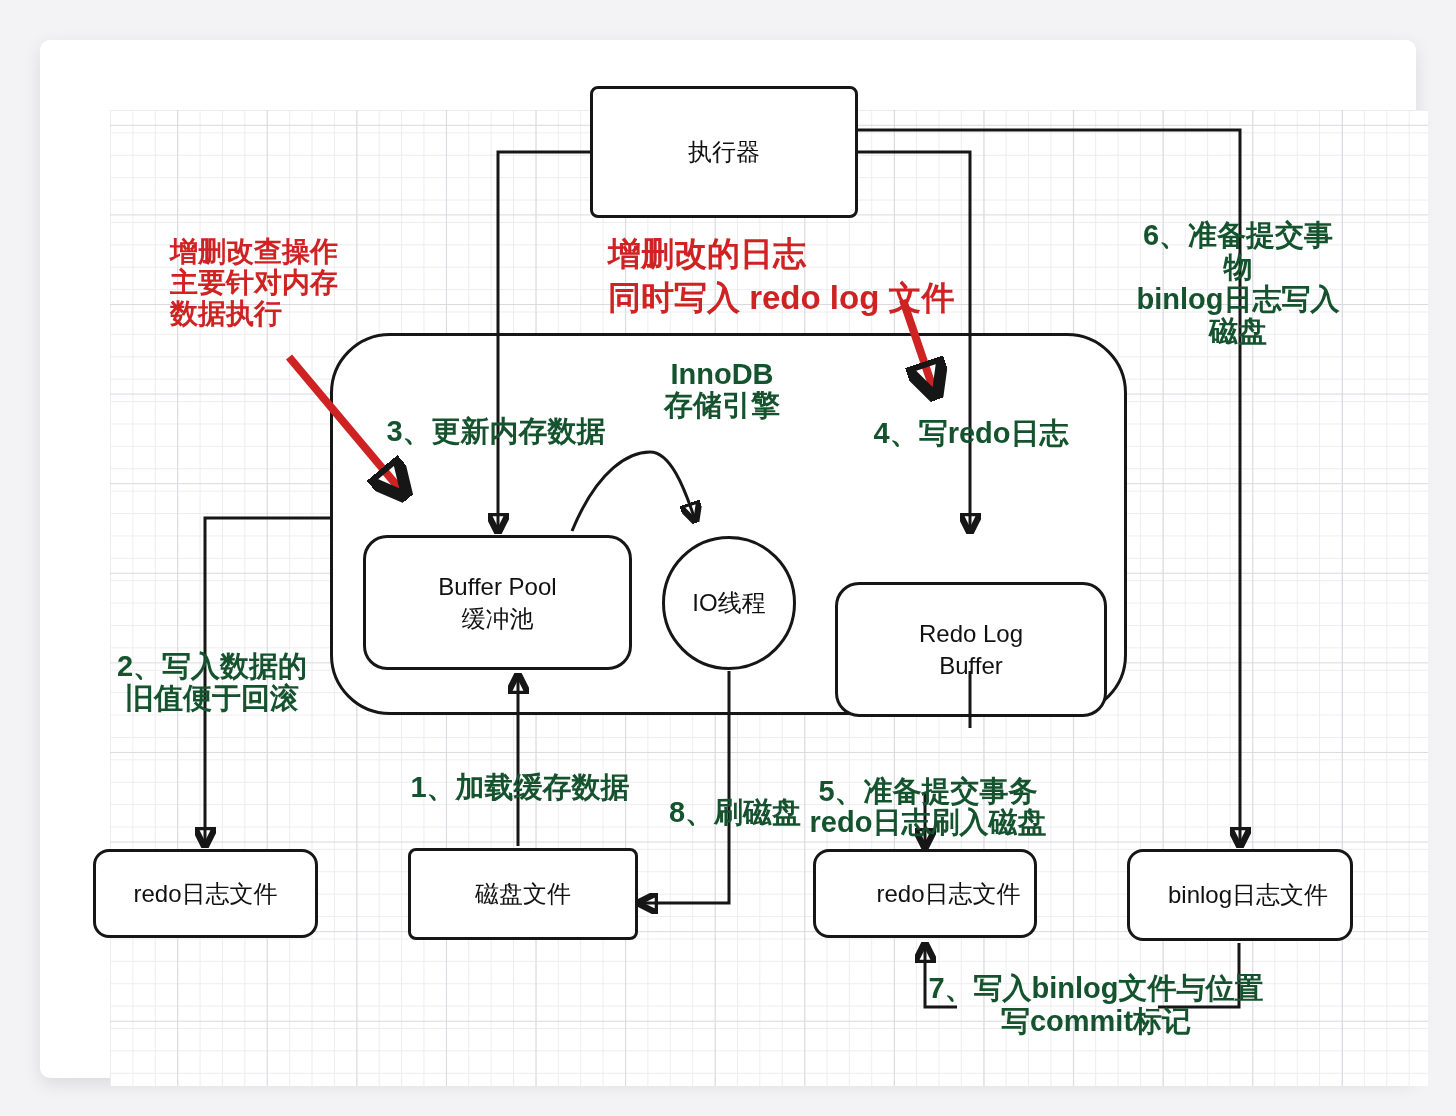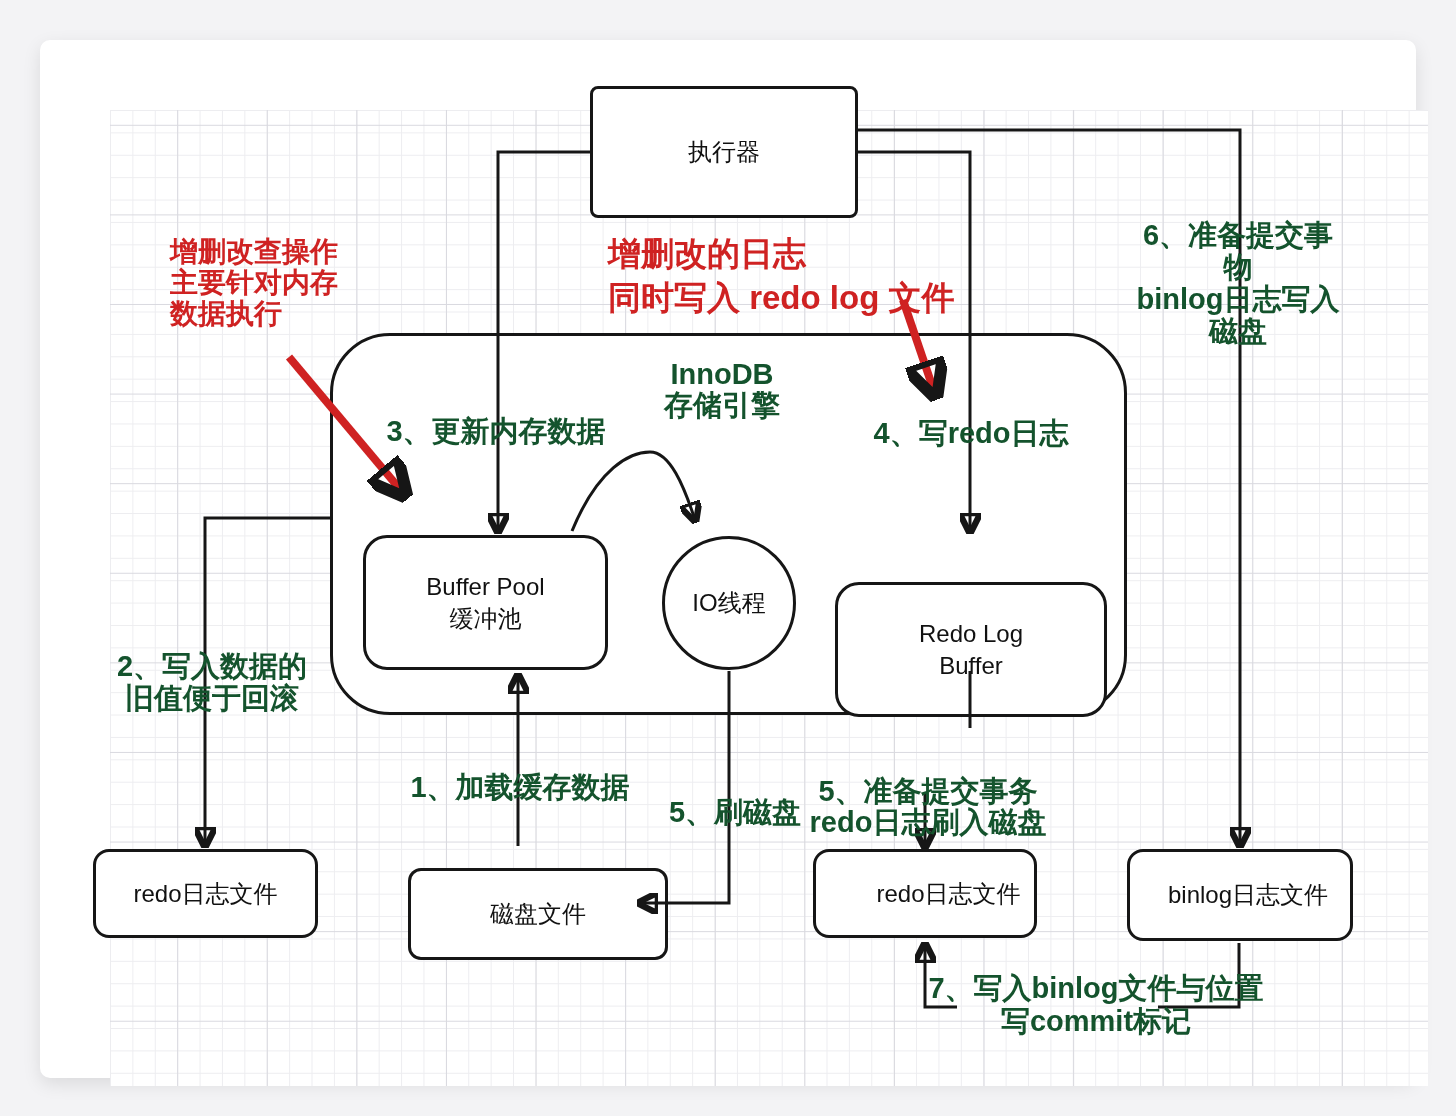--- a/index.html
+++ b/index.html
@@ -73,39 +73,39 @@
   <path d="M1239,943 V1007 H1158"></path>
   <path d="M957,1007 H925 V945" marker-end="url(#ah)"></path>
   <path class="red" d="M289,357 L404,494" marker-end="url(#ahr)"></path>
   <path class="red" d="M903,300 L935,394" marker-end="url(#ahr)"></path>
 </svg>
 
 <div class="node" style="left:590px;top:86px;width:268px;height:132px;border-radius:8px;">
   <span>执行器</span>
 </div>
 
-<div class="node" style="left:363px;top:535px;width:245px;height:135px;border-radius:24px;">
+<div class="node" style="left:363px;top:535px;width:269px;height:135px;border-radius:24px;">
   <span>Buffer Pool
 缓冲池</span>
 </div>
 
 <div class="node" style="left:662px;top:536px;width:134px;height:134px;border-radius:50%;">
   <span>IO线程</span>
 </div>
 
 <div class="node" style="left:835px;top:535px;width:272px;height:135px;border-radius:24px;margin-top:47px;">
   <span>Redo Log
 Buffer</span>
 </div>
 
 <div class="node" style="left:93px;top:849px;width:225px;height:89px;border-radius:16px;">
   <span>redo日志文件</span>
 </div>
 
-<div class="node" style="left:408px;top:848px;width:260px;height:92px;border-radius:13px;margin-top:20px;">
+<div class="node" style="left:408px;top:848px;width:230px;height:92px;border-radius:8px;">
   <span>磁盘文件</span>
 </div>
 
 <div class="node" style="left:813px;top:849px;width:224px;height:89px;border-radius:16px;padding-left:47px;">
   <span>redo日志文件</span>
 </div>
 
 <div class="node" style="left:1127px;top:849px;width:226px;height:92px;border-radius:16px;padding-left:16px;">
   <span>binlog日志文件</span>
 </div>
@@ -115,21 +115,21 @@
 
 <div class="lbl" style="left:496px;top:415px;">3、更新内存数据</div>
 
 <div class="lbl" style="left:971px;top:417px;">4、写redo日志</div>
 
 <div class="lbl" style="left:212px;top:650px;">2、写入数据的
 旧值便于回滚</div>
 
 <div class="lbl" style="left:520px;top:771px;">1、加载缓存数据</div>
 
-<div class="lbl" style="left:735px;top:796px;">5、刷磁盘</div>
+<div class="lbl" style="left:735px;top:796px;">8、刷磁盘</div>
 
 <div class="lbl" style="left:928px;top:776px;line-height:31px;">5、准备提交事务
 redo日志刷入磁盘</div>
 
 <div class="lbl" style="left:1238px;top:219px;">6、准备提交事物
 binlog日志写入磁盘</div>
 
 <div class="lbl" style="left:1096px;top:972px;line-height:33px;">7、写入binlog文件与位置
 写commit标记</div>
 

